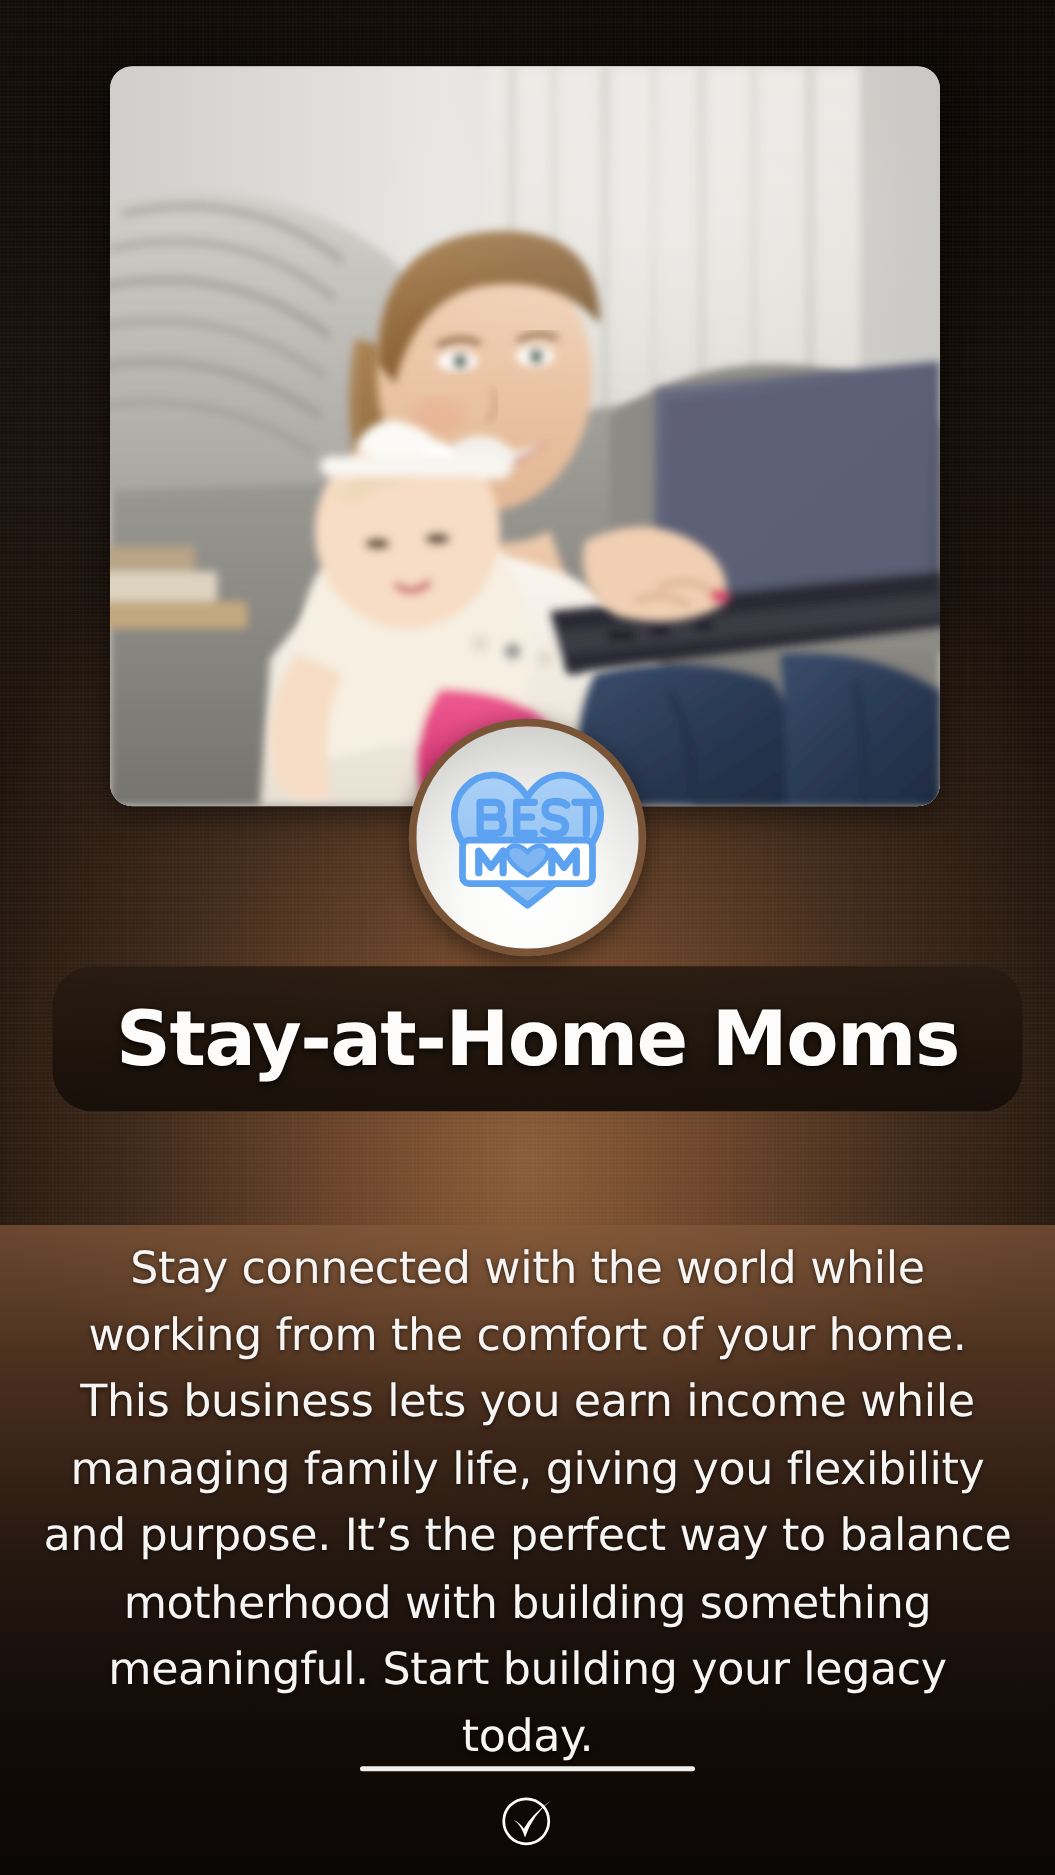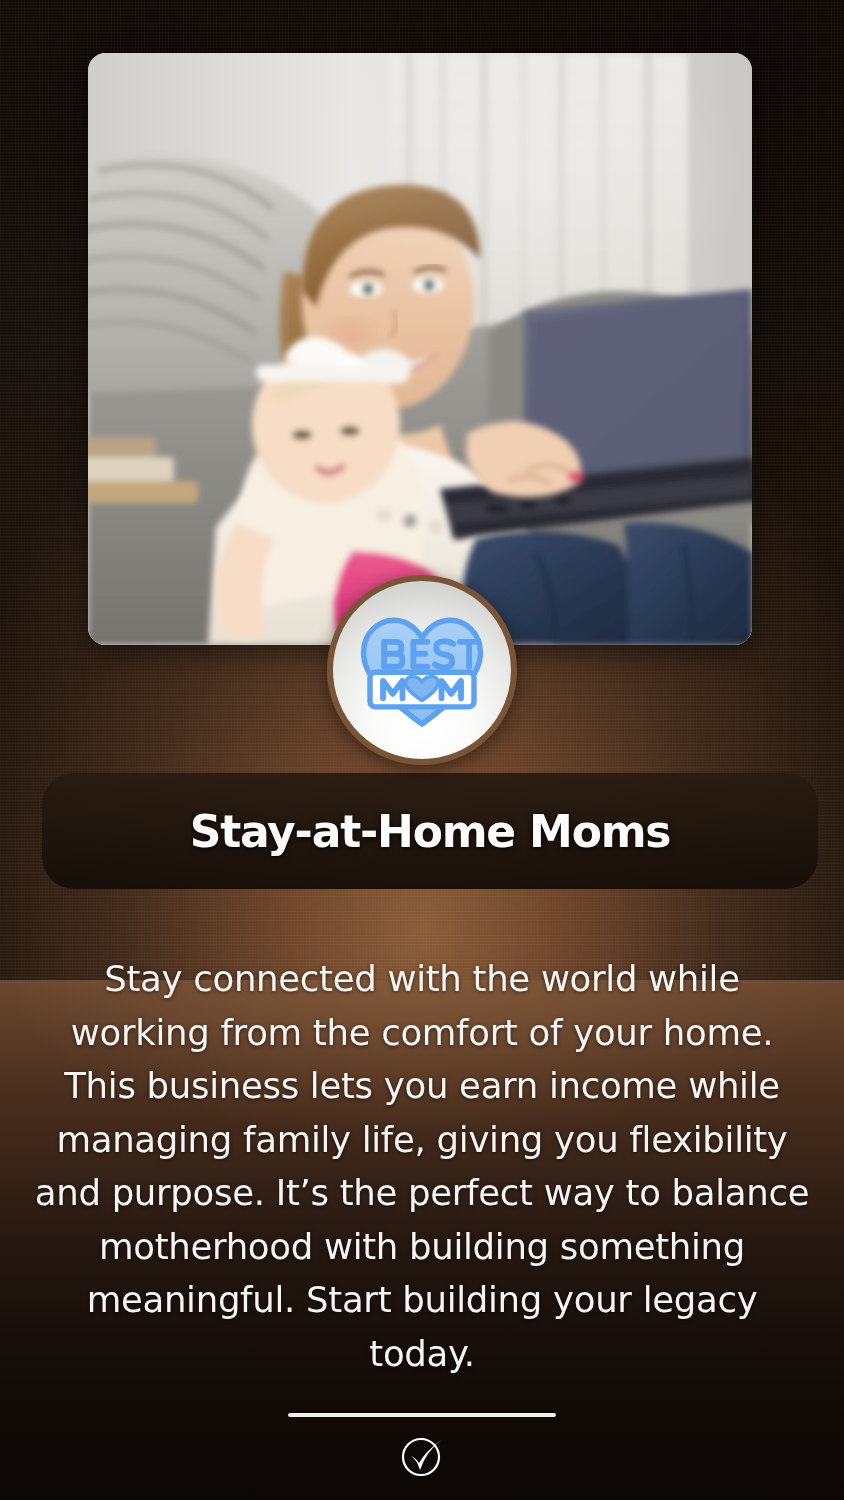--- a/index.html
+++ b/index.html
@@ -87,30 +87,30 @@
     position:absolute; left:42px; top:773px;
     width:776px; height:116px;
     border-radius:32px;
     background:linear-gradient(180deg, rgba(40,27,17,.93) 0%, rgba(30,20,12,.95) 55%, rgba(22,14,9,.95) 100%);
     display:flex; align-items:center; justify-content:center;
     z-index:3;
   }
   .title-text {
     font-family:"DejaVu Sans", sans-serif;
     font-weight:700;
-    font-size:44px;
+    font-size:61px;
     letter-spacing:-1.2px;
     color:#fdfcfa;
     white-space:nowrap;
     text-shadow:0 2px 7px rgba(0,0,0,.75), 0 0 2px rgba(0,0,0,.5);
   }
 
   
   .body-copy {
-    position:absolute; left:34px; top:952px;
+    position:absolute; left:34px; top:988px;
     width:776px;
     text-align:center;
     font-family:"DejaVu Sans", sans-serif;
     font-size:35.5px;
     line-height:53.5px;
     color:#f7f5f3;
     letter-spacing:-.3px;
     text-shadow:0 1px 4px rgba(0,0,0,.6);
     z-index:3;
   }

